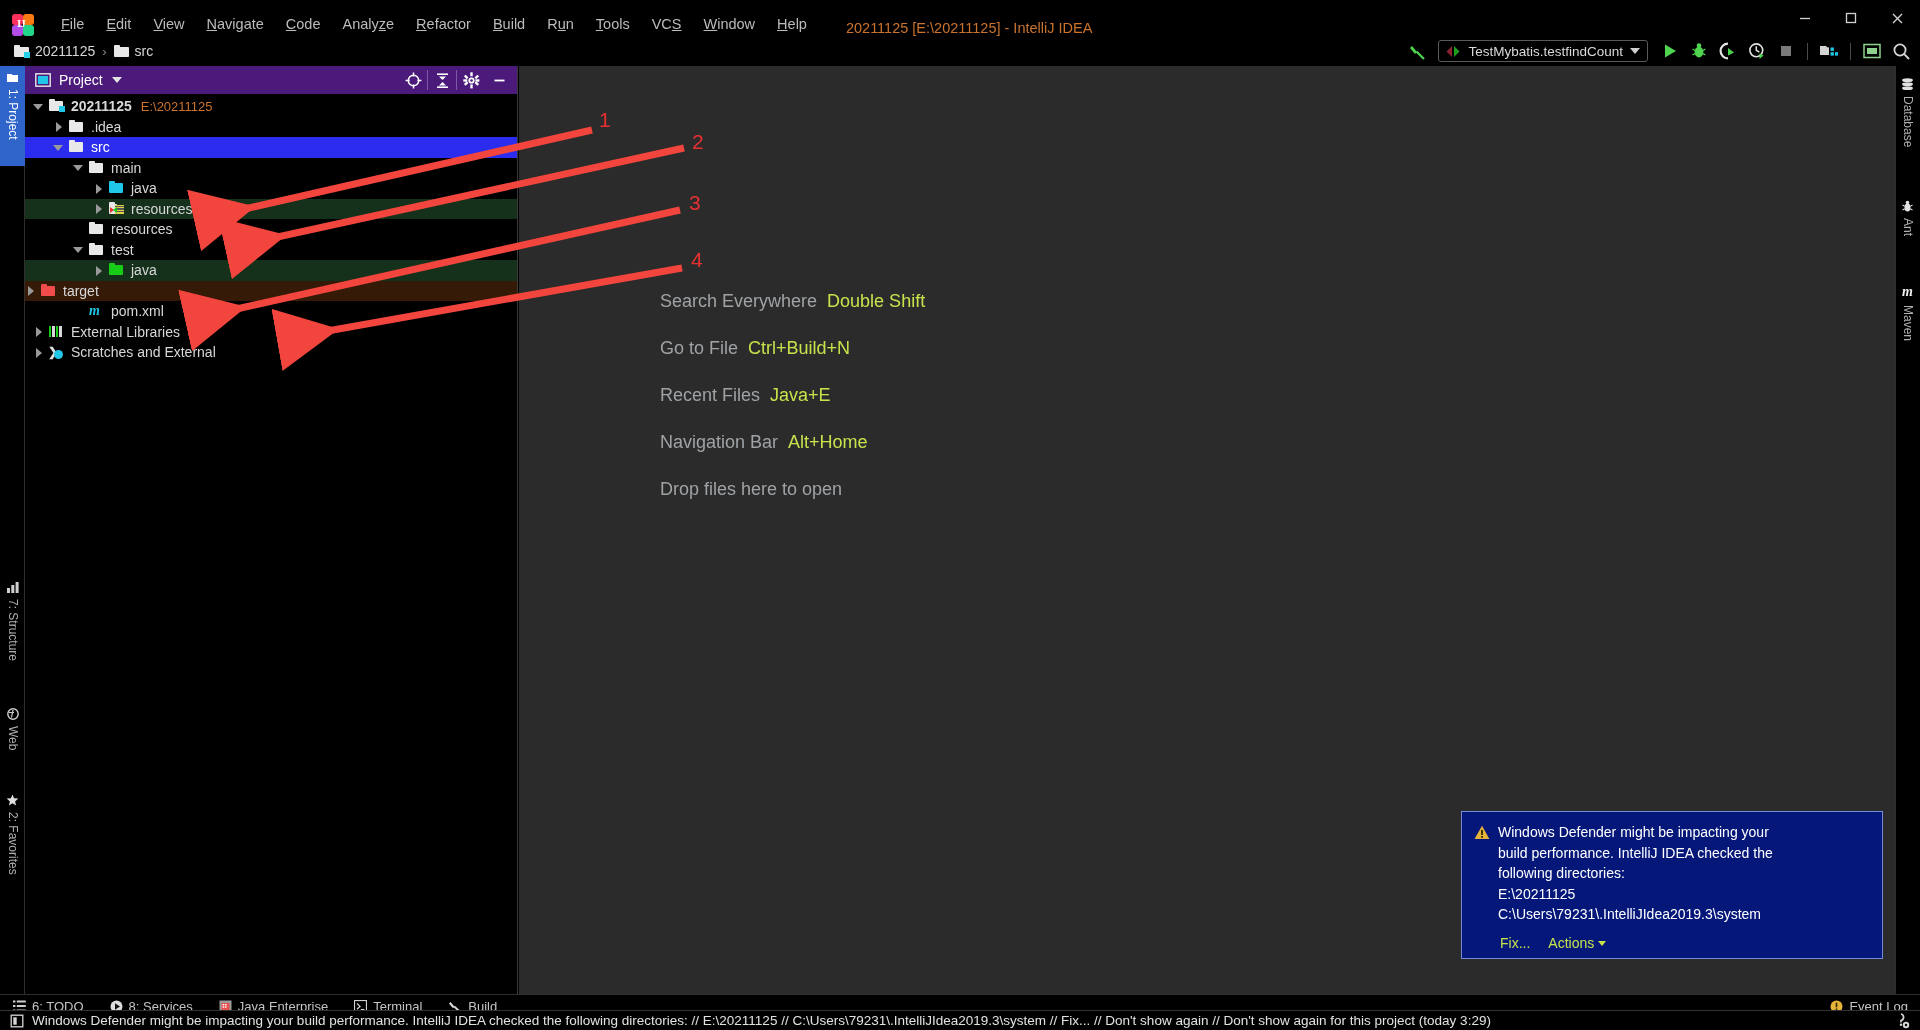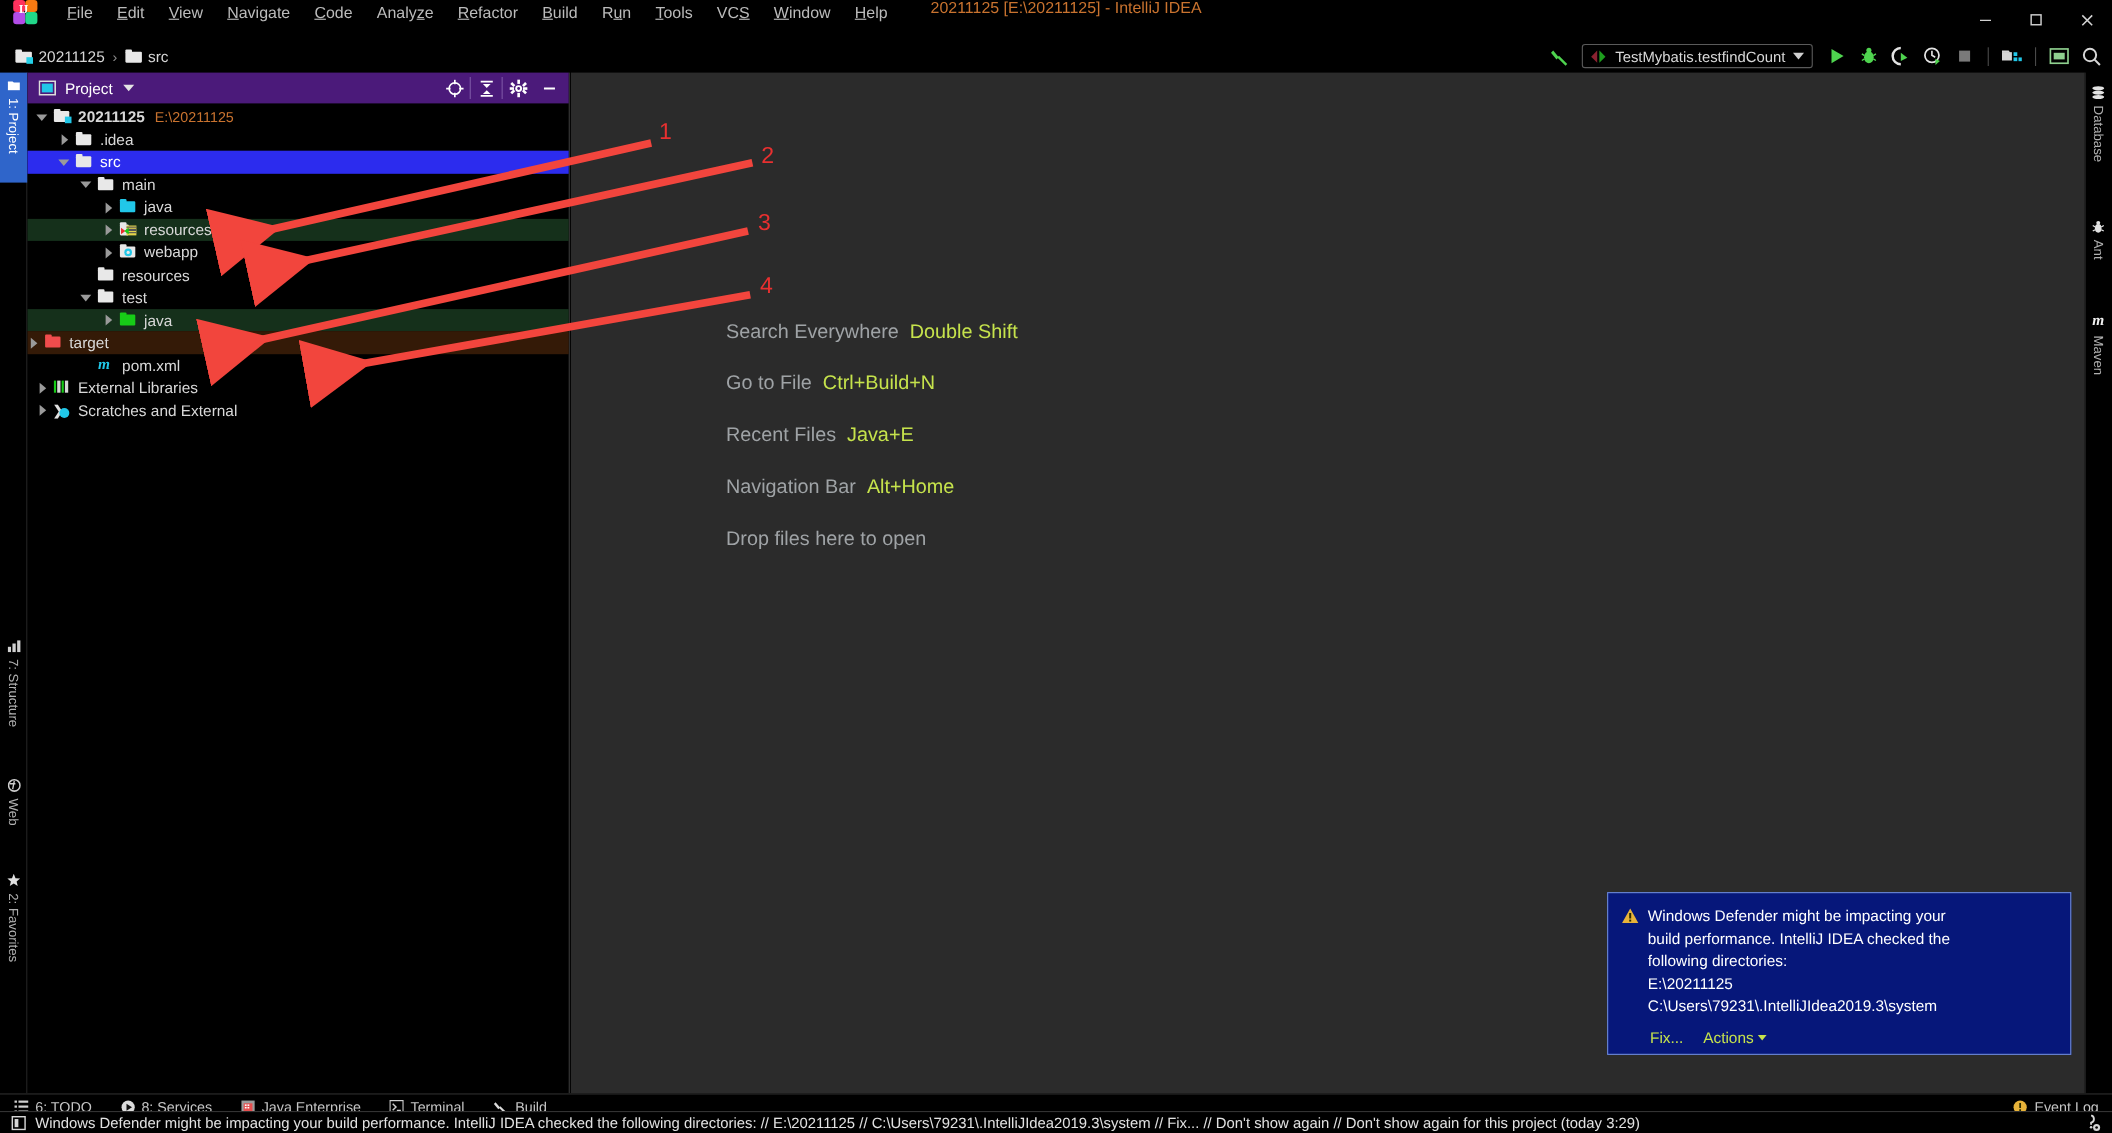--- a/index.html
+++ b/index.html
@@ -7,21 +7,21 @@
     width: 1920px; height: 1030px;
     background: #000;
     font-family: "Liberation Sans", sans-serif;
     overflow: hidden;
   }
   #app { position: relative; width: 1920px; height: 1030px; background: #000; }
 
   
   .titlebar {
     position: absolute; left: 0; top: 0; width: 1920px; height: 36px;
-    background: #000; display: flex; align-items: flex-start;
+    background: #000; display: flex; align-items: flex-end;
   }
   .ij-logo {
     width: 22px; height: 22px; margin-left: 12px; margin-right: 10px;
     position: relative; flex: 0 0 auto;
   }
   .ij-logo .sq { position: absolute; border-radius: 3px; }
   .ij-logo .s1 { left:0; top:0; width:11px; height:11px; background:#FE315D; }
   .ij-logo .s2 { right:0; top:0; width:11px; height:11px; background:#F97A12; }
   .ij-logo .s3 { left:0; bottom:0; width:11px; height:11px; background:#B24DE8; }
   .ij-logo .s4 { right:0; bottom:0; width:11px; height:11px; background:#21D789; }
@@ -516,30 +516,20 @@
             <span class="fldtab" style="background:#E8E8E8"></span>
             <span class="fld" style="background:#E8E8E8;width:8px"></span>
             <span style="position:absolute;left:7px;top:3px;width:9px;height:9px;background:#E2D24A;"></span>
             <span style="position:absolute;left:7px;top:4px;width:9px;height:1.3px;background:#555;"></span>
             <span style="position:absolute;left:7px;top:6.6px;width:9px;height:1.3px;background:#555;"></span>
             <span style="position:absolute;left:7px;top:9.2px;width:9px;height:1.3px;background:#555;"></span>
             <span style="position:absolute;left:2px;top:5px;width:0;height:0;border-left:4px solid #E83030;border-top:3.5px solid transparent;border-bottom:3.5px solid transparent;"></span>
             <span style="position:absolute;left:5px;top:5px;width:0;height:0;border-right:4px solid #17CC17;border-top:3.5px solid transparent;border-bottom:3.5px solid transparent;"></span>
           </span>
           <span class="tlabel">resources</span>
-        </div>
-        <div class="trow" style="padding-left: 68px;">
-          <span class="arrow right"></span>
-          <span class="tico">
-            <span class="fldtab" style="background:#E8E8E8"></span>
-            <span class="fld" style="background:#E8E8E8"></span>
-            <span style="position:absolute;left:5px;top:4px;width:7px;height:7px;border-radius:50%;background:#21C7E8;"></span>
-            <span style="position:absolute;left:7px;top:6px;width:3px;height:3px;border-radius:50%;background:#E8E8E8;"></span>
-          </span>
-          <span class="tlabel">webapp</span>
         </div>
         <div class="trow" style="padding-left: 48px;">
           <span class="arrow none"></span>
           <span class="tico">
             <span class="fldtab" style="background:#E8E8E8"></span>
             <span class="fld" style="background:#E8E8E8"></span>
           </span>
           <span class="tlabel">resources</span>
         </div>
         <div class="trow" style="padding-left: 48px;">

